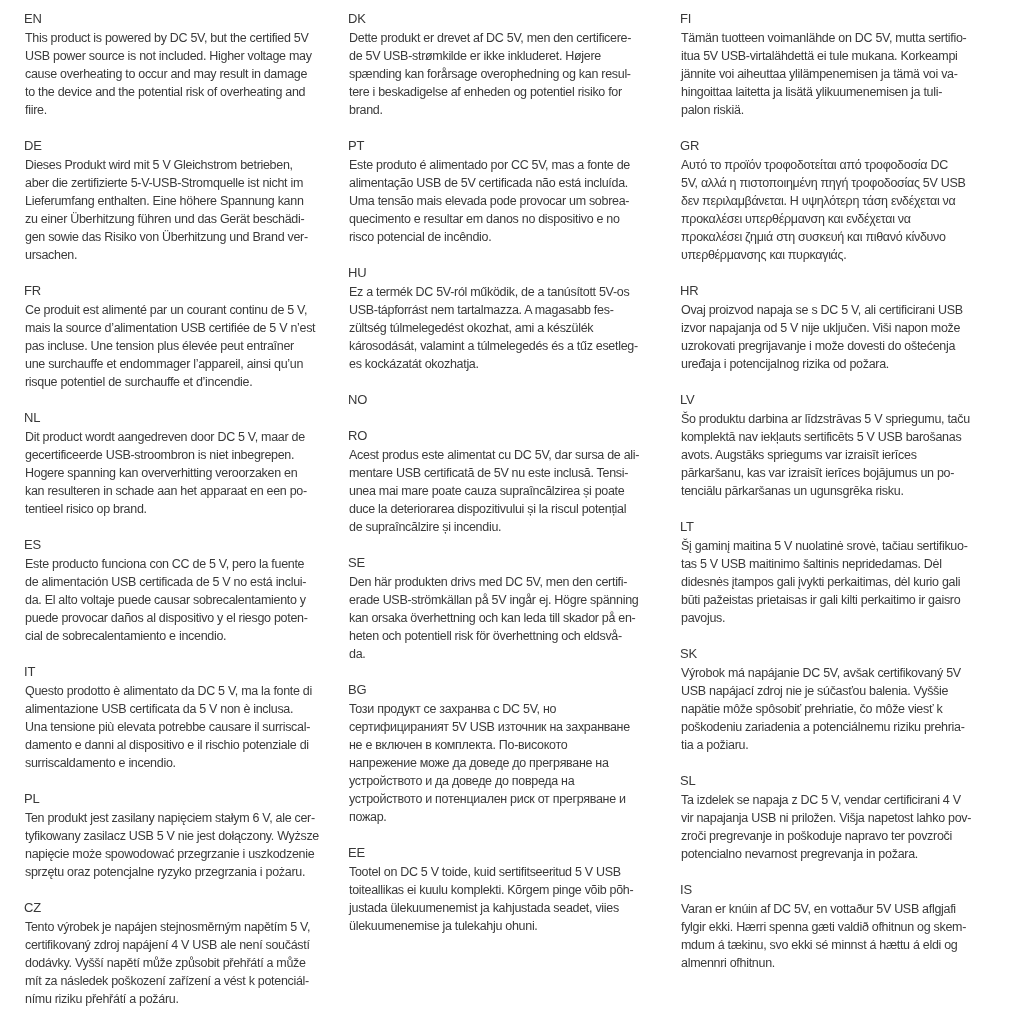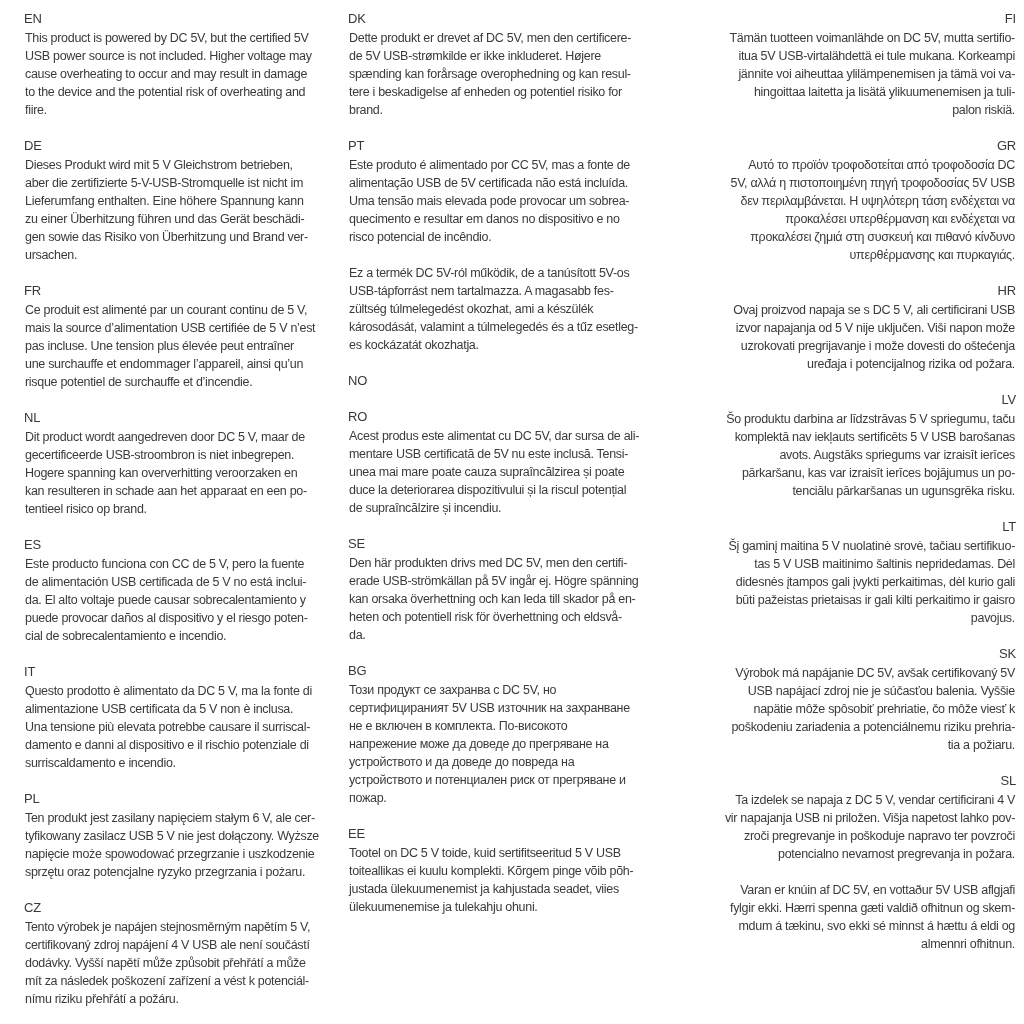--- a/index.html
+++ b/index.html
@@ -20,21 +20,21 @@
     width: 1024px;
     height: 800px;
     background: #ffffff;
   }
   .col {
     position: absolute;
     top: 10px;
   }
   .col-1 { left: 24px;  width: 320px; }
   .col-2 { left: 348px; width: 332px; }
-  .col-3 { left: 680px; width: 336px; text-align: right; }
+  .col-3 { left: 680px; width: 336px; }
   .sec { margin: 0 0 18px 0; }
   .code {
     font-size: 13px;
     font-weight: 400;
     line-height: 18px;
     margin: 0;
     letter-spacing: -0.2px;
     color: #383838;
   }
   .txt {
@@ -130,20 +130,21 @@
     </section>
     <section class="sec">
       <h2 class="code">PT</h2>
       <p class="txt">Este produto é alimentado por CC 5V, mas a fonte de
 alimentação USB de 5V certificada não está incluída.
 Uma tensão mais elevada pode provocar um sobrea-
 quecimento e resultar em danos no dispositivo e no
 risco potencial de incêndio.</p>
     </section>
     <section class="sec">
+      <h2 class="code">HU</h2>
       <p class="txt">Ez a termék DC 5V-ról működik, de a tanúsított 5V-os
 USB-tápforrást nem tartalmazza. A magasabb fes-
 zültség túlmelegedést okozhat, ami a készülék
 károsodását, valamint a túlmelegedés és a tűz esetleg-
 es kockázatát okozhatja.</p>
     </section>
     <section class="sec">
       <h2 class="code">NO</h2>
     </section>
     <section class="sec">
@@ -231,20 +232,21 @@
 tia a požiaru.</p>
     </section>
     <section class="sec">
       <h2 class="code">SL</h2>
       <p class="txt">Ta izdelek se napaja z DC 5 V, vendar certificirani 4 V
 vir napajanja USB ni priložen. Višja napetost lahko pov-
 zroči pregrevanje in poškoduje napravo ter povzroči
 potencialno nevarnost pregrevanja in požara.</p>
     </section>
     <section class="sec">
+      <h2 class="code">IS</h2>
       <p class="txt">Varan er knúin af DC 5V, en vottaður 5V USB aflgjafi
 fylgir ekki. Hærri spenna gæti valdið ofhitnun og skem-
 mdum á tækinu, svo ekki sé minnst á hættu á eldi og
 almennri ofhitnun.</p>
     </section>
   </div>
 
 </div>
 
 </body></html>

